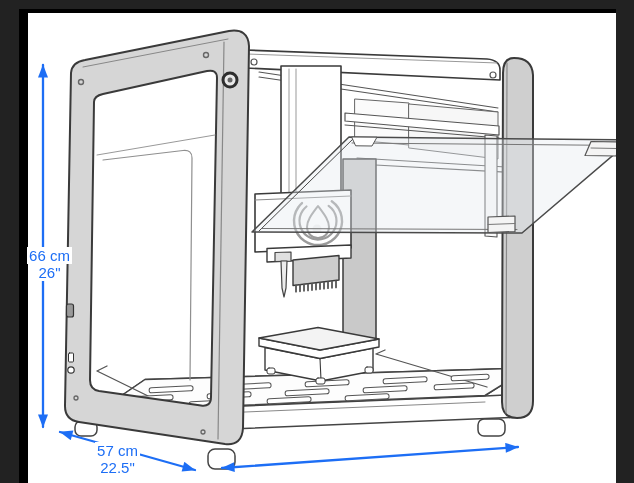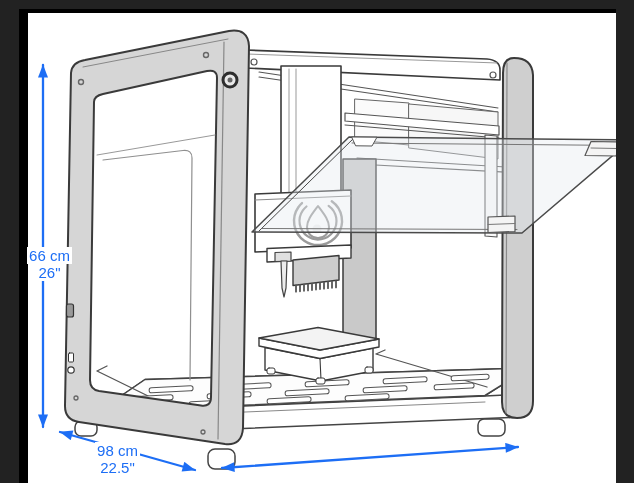--- a/index.html
+++ b/index.html
@@ -161,17 +161,17 @@
         <line class="blue-line" x1="203" y1="459" x2="499" y2="438" marker-start="url(#ahs)" marker-end="url(#ahe)"></line>
       </g>
     </g>
   </svg>
 
   <div class="dim" style="left:1px;top:238px;width:60px;">
     <div><span>66 cm</span></div>
     <div><span>26"</span></div>
   </div>
   <div class="dim" style="left:67px;top:433px;width:64px;">
-    <div><span>98 cm</span></div>
+    <div><span>57 cm</span></div>
     <div><span>22.5"</span></div>
   </div>
 
 </div>
 
 </body></html>

